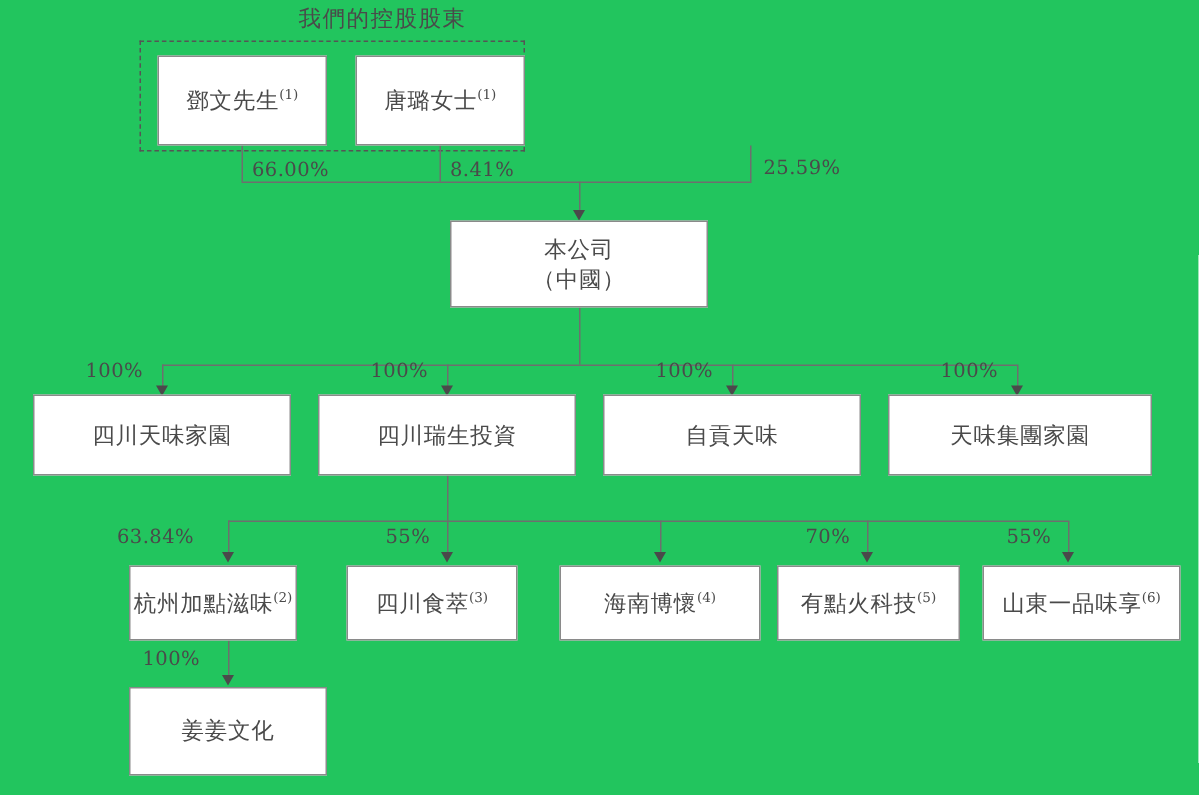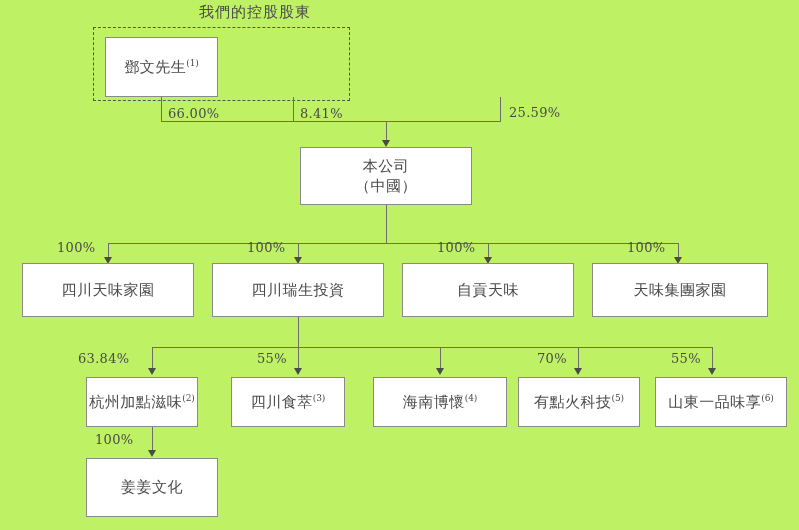--- a/index.html
+++ b/index.html
@@ -6,21 +6,21 @@
   html,body{margin:0;padding:0;background:#ffffff;}
   body{
     font-family:"DejaVu Serif","Liberation Serif",serif;
     color:#3a3a3a;
     -webkit-font-smoothing:antialiased;
   }
   #chart{
     position:relative;
     width:799px;
     height:530px;
-    background:#bef264;
+    background:#22c55e;
     overflow:hidden;
   }
   
   .node{
     position:absolute;
     box-sizing:border-box;
     border:1px solid #8a8a8a;
     background:#fff;
     display:flex;
     align-items:center;
@@ -93,20 +93,23 @@
 <div id="chart">
 
   <div class="chart-title" style="left:160px;top:3px;width:190px;text-align:center;">我們的控股股東</div>
 
   <div class="group-dash" style="left:93px;top:27px;width:257px;height:74px;"></div>
 
   <div class="node" style="left:105px;top:37px;width:113px;height:60px;">
     <span><span>鄧文先生</span><span class="sup">(1)</span></span>
   </div>
 
+  <div class="node" style="left:237px;top:37px;width:113px;height:60px;">
+    <span><span>唐璐女士</span><span class="sup">(1)</span></span>
+  </div>
 
 
   <div class="ln v" style="left:161px;top:97px;height:24px;"></div>
   <div class="ln h" style="left:161px;top:121px;width:225px;"></div>
 
   <div class="ln v" style="left:293px;top:97px;height:24px;"></div>
 
   <div class="ln v" style="left:500px;top:97px;height:24px;"></div>
   <div class="ln h" style="left:386px;top:121px;width:115px;"></div>
 

